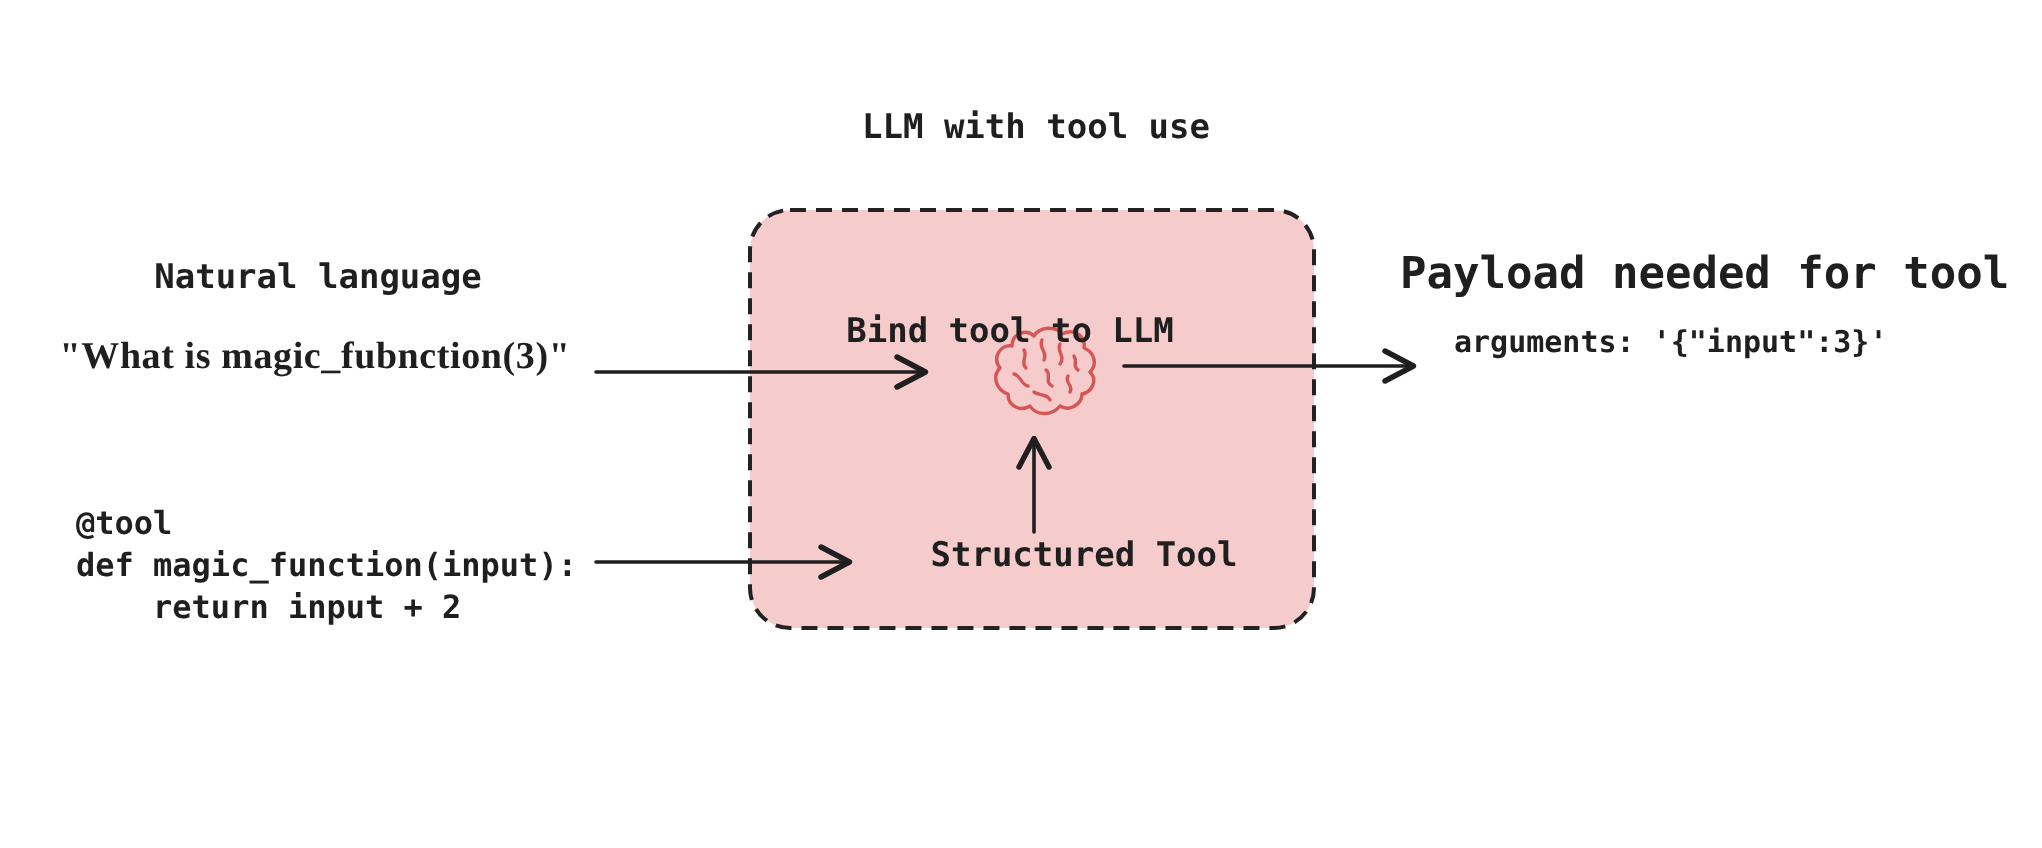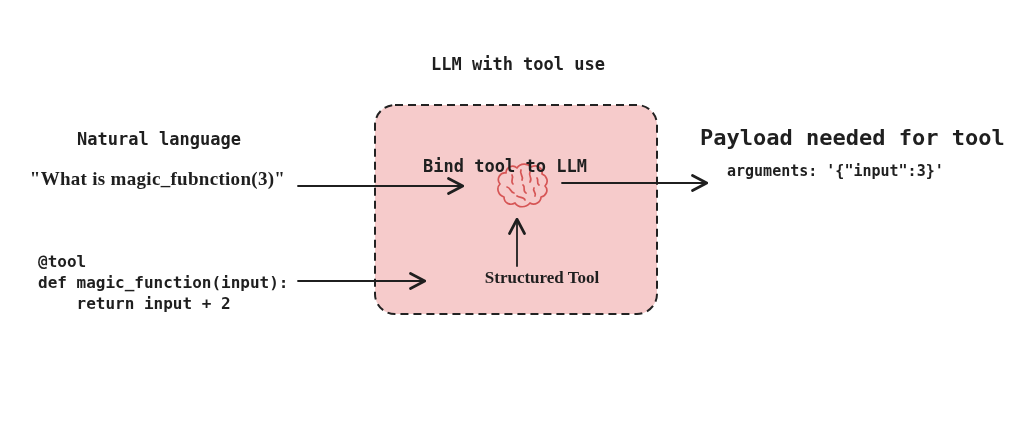--- a/index.html
+++ b/index.html
@@ -28,21 +28,21 @@
   .nl-heading      { top: 129px; left: 29px;  width: 260px; font-size: 17px; line-height: 20px; }
   .nl-quote {
     top: 166px; left: 10px; width: 295px;
     font-family: cursive;
     font-weight: 600;
     font-size: 19px; line-height: 26px;
     letter-spacing: 0.3px;
   }
   .code-block      { top: 251px; left: 14px;  font-size: 16px; line-height: 21px; margin-left: 24px; }
   .box-heading     { top: 140px; left: 375px; width: 260px; font-size: 17px; line-height: 20px; margin-top: 16px; }
-  .tool-label      { top: 268px; left: 375px; width: 334px; font-size: 17px; line-height: 20px; font-family: Liberation Serif, serif; }
+  .tool-label      { top: 268px; left: 375px; width: 334px; font-size: 17px; line-height: 20px; }
   .payload-heading { top: 128px; left: 700px; width: 270px; font-size: 22px; line-height: 20px; }
   .payload-line1   { top: 162px; left: 727px; font-size: 15px; line-height: 19px; }
   .payload-line2   { top: 181px; left: 727px; font-size: 15px; line-height: 19px; }
 </style>
 </head>
 <body>
 
 <div class="canvas">
 
   <svg class="layer-svg" viewBox="0 0 1021 424" xmlns="http://www.w3.org/2000/svg">

